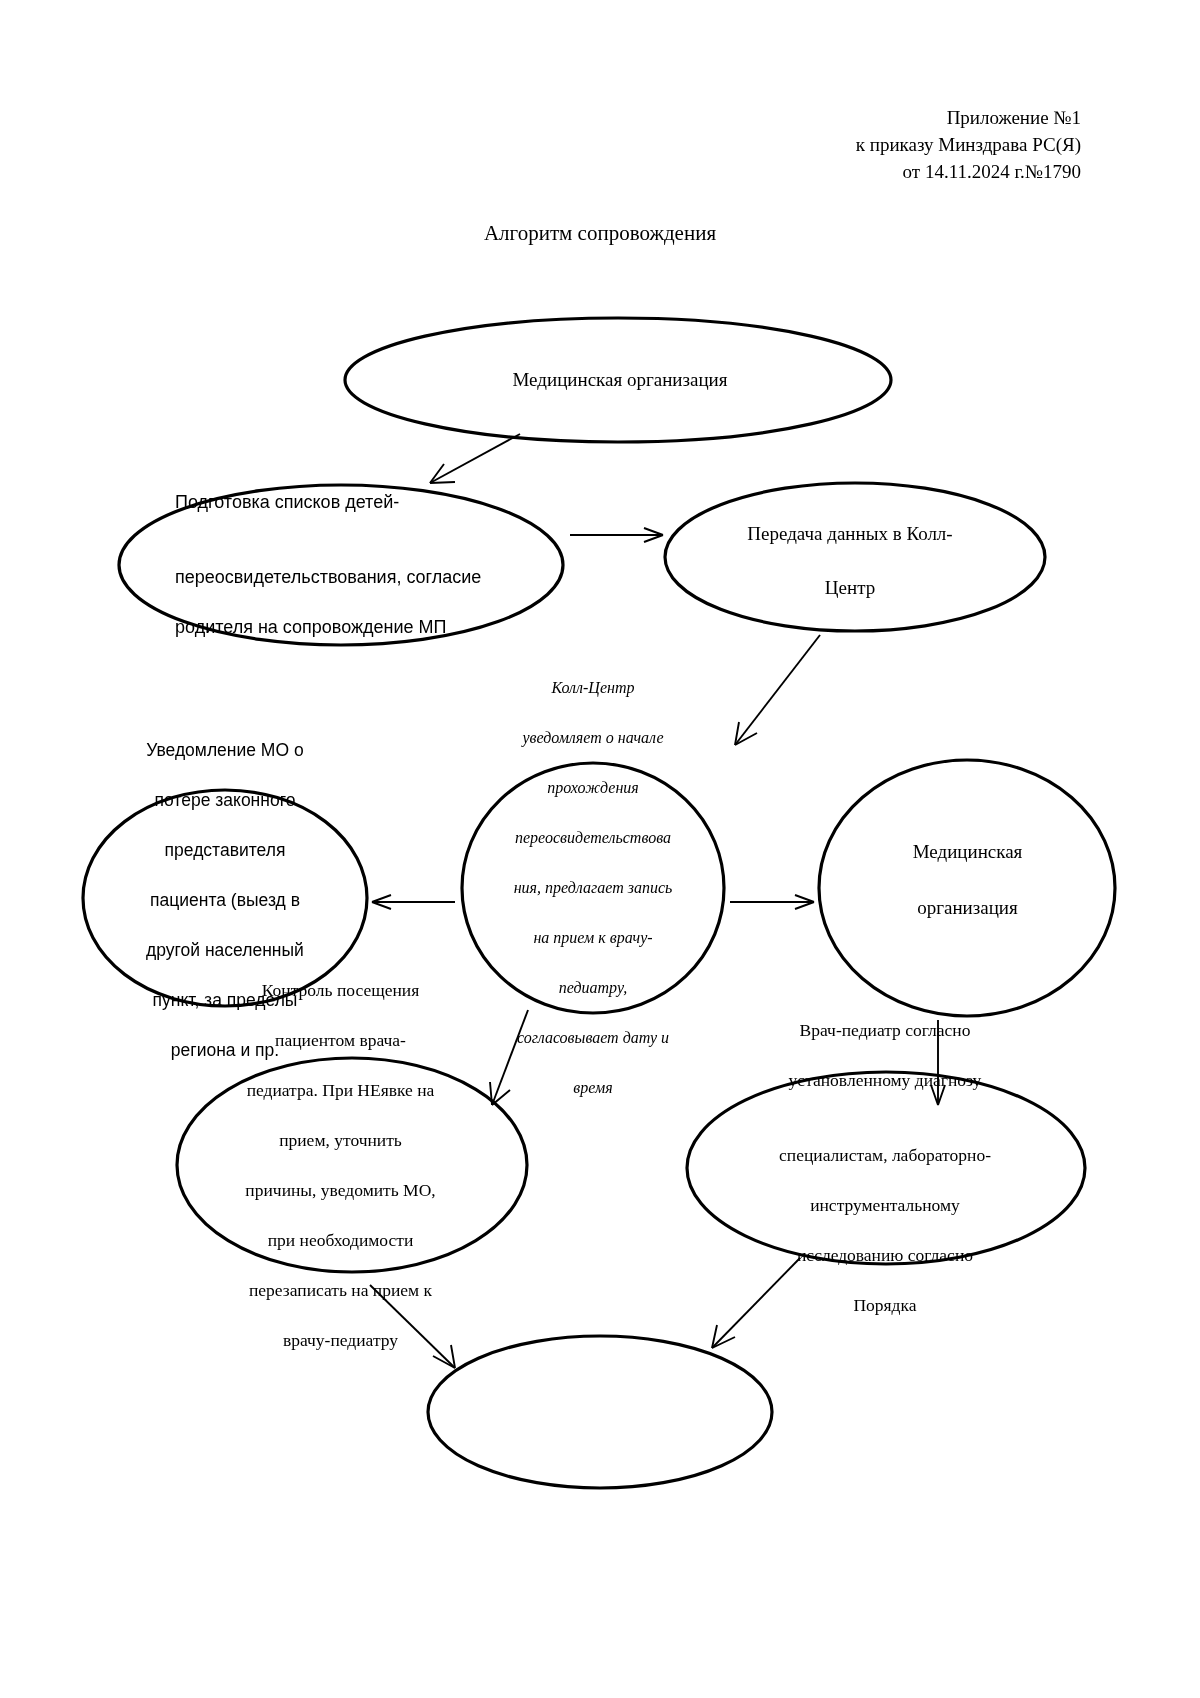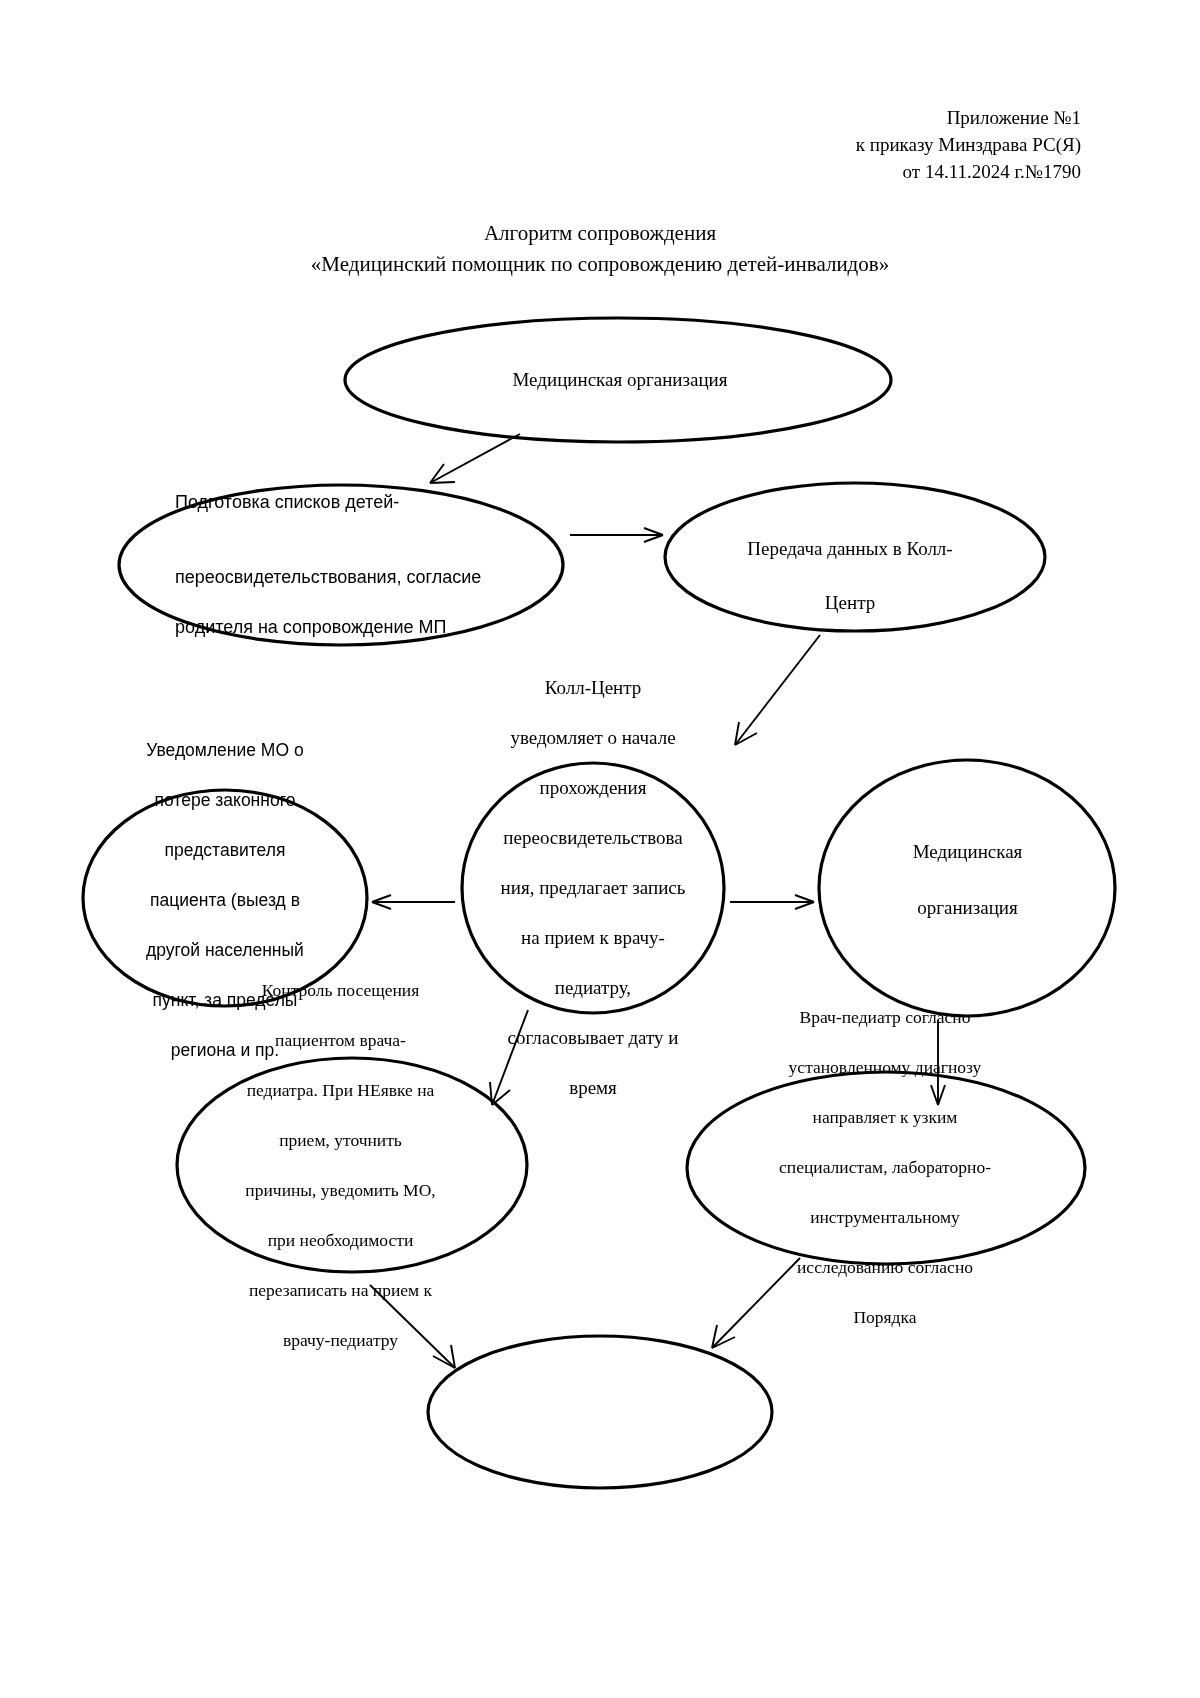--- a/index.html
+++ b/index.html
@@ -82,42 +82,41 @@
   .node-text span { display: block; width: 100%; }
 
   .nt-sans {
     font-family: "Liberation Sans", "DejaVu Sans", sans-serif;
   }
 
   
   #txt-mo1   { left: 400px; top: 345px; width: 440px; height: 70px; font-size: 19px; line-height: 26px; }
   #txt-prep  { left: 175px; top: 510px; width: 330px; height: 110px; font-size: 18px; line-height: 25px; text-align: left; }
   #txt-prep  { justify-content: center; }
-  #txt-trans { left: 700px; top: 540px; width: 300px; height: 70px; font-size: 19px; line-height: 27px; }
+  #txt-trans { left: 700px; top: 525px; width: 300px; height: 70px; font-size: 19px; line-height: 27px; }
   #txt-notify{ left: 110px; top: 805px; width: 230px; height: 190px; font-size: 17.5px; line-height: 25px; }
-  #txt-call  { left: 468px; top: 780px; width: 250px; height: 215px; font-size: 19px; line-height: 25px; }
+  #txt-call  { left: 468px; top: 780px; width: 250px; height: 215px; font-size: 16px; line-height: 25px; font-style: italic; }
   #txt-mo2   { left: 850px; top: 845px; width: 235px; height: 70px; font-size: 19px; line-height: 28px; }
   #txt-ctrl  { left: 203px; top: 1065px; width: 275px; height: 200px; font-size: 17.5px; line-height: 25px; }
   #txt-ped   { left: 710px; top: 1075px; width: 350px; height: 185px; font-size: 17.5px; line-height: 25px; }
   #txt-msek  { left: 435px; top: 1355px; width: 330px; height: 70px; font-size: 18px; line-height: 26px; }
 </style>
 </head>
 <body>
 
 <div id="page">
 
   <div class="doc-header">
     <div>Приложение №1</div>
     <div>к приказу Минздрава РС(Я)</div>
     <div>от 14.11.2024 г.№1790</div>
   </div>
 
   <div class="doc-title">
     <span>Алгоритм сопровождения</span>
-    <span class="line2">«Медицинский помощник по сопровождению детей-инвалидов»</span>
   </div>
 
   <svg id="canvas" viewBox="0 0 1200 1698">
 
     <ellipse cx="618" cy="380" rx="273" ry="62"></ellipse>
     <ellipse cx="341" cy="565" rx="222" ry="80"></ellipse>
     <ellipse cx="855" cy="557" rx="190" ry="74"></ellipse>
     <ellipse cx="225" cy="898" rx="142" ry="108"></ellipse>
     <ellipse cx="593" cy="888" rx="131" ry="125"></ellipse>
     <ellipse cx="967" cy="888" rx="148" ry="128"></ellipse>
@@ -234,21 +233,21 @@
       <span>при необходимости</span><br>
       <span>перезаписать на прием к</span><br>
       <span>врачу-педиатру</span>
     </span>
   </div>
 
   <div class="node-text" id="txt-ped">
     <span>
       <span>Врач-педиатр согласно</span><br>
       <span>установленному диагнозу</span><br>
-      <span>направляет к узким</span><br>
+      <br>
       <span>специалистам,  лабораторно-</span><br>
       <span>инструментальному</span><br>
       <span>исследованию согласно</span><br>
       <span>Порядка</span>
     </span>
   </div>
 
 
 </div>
 

